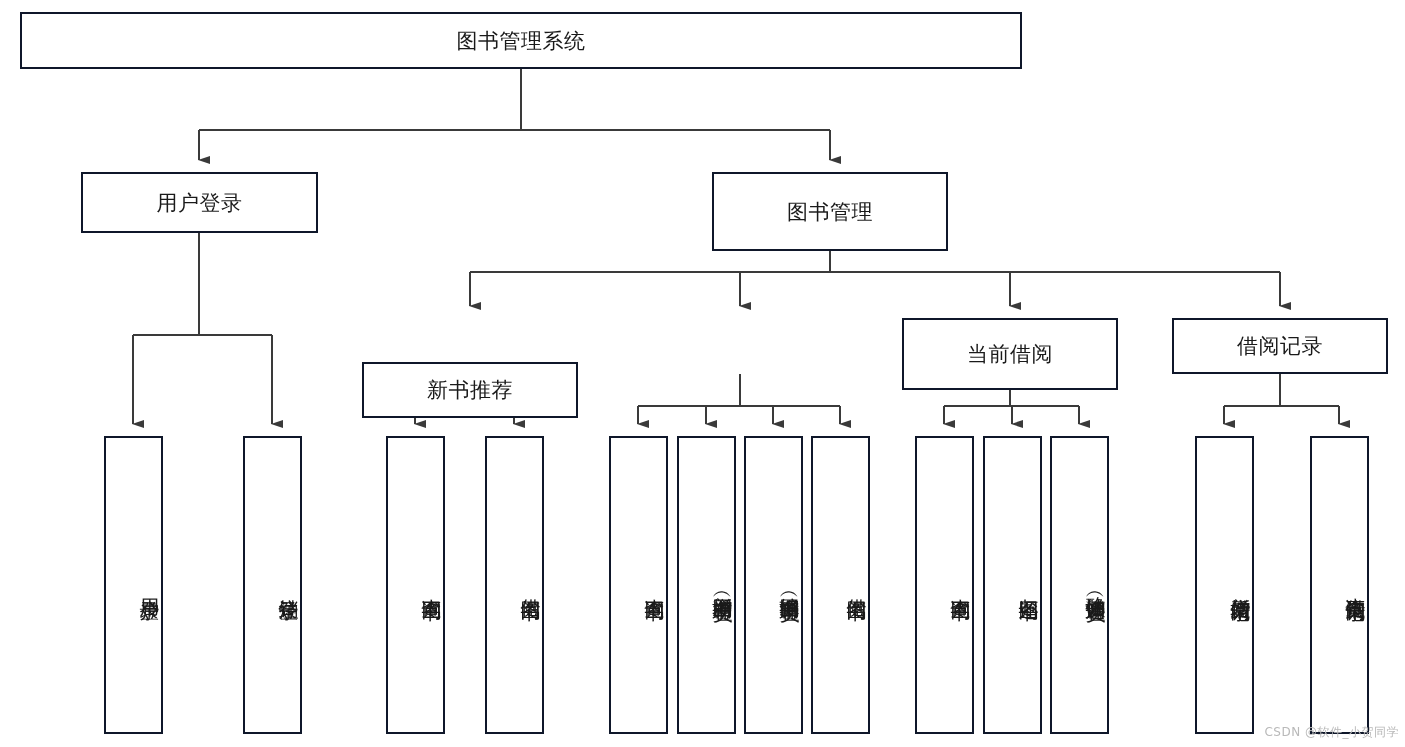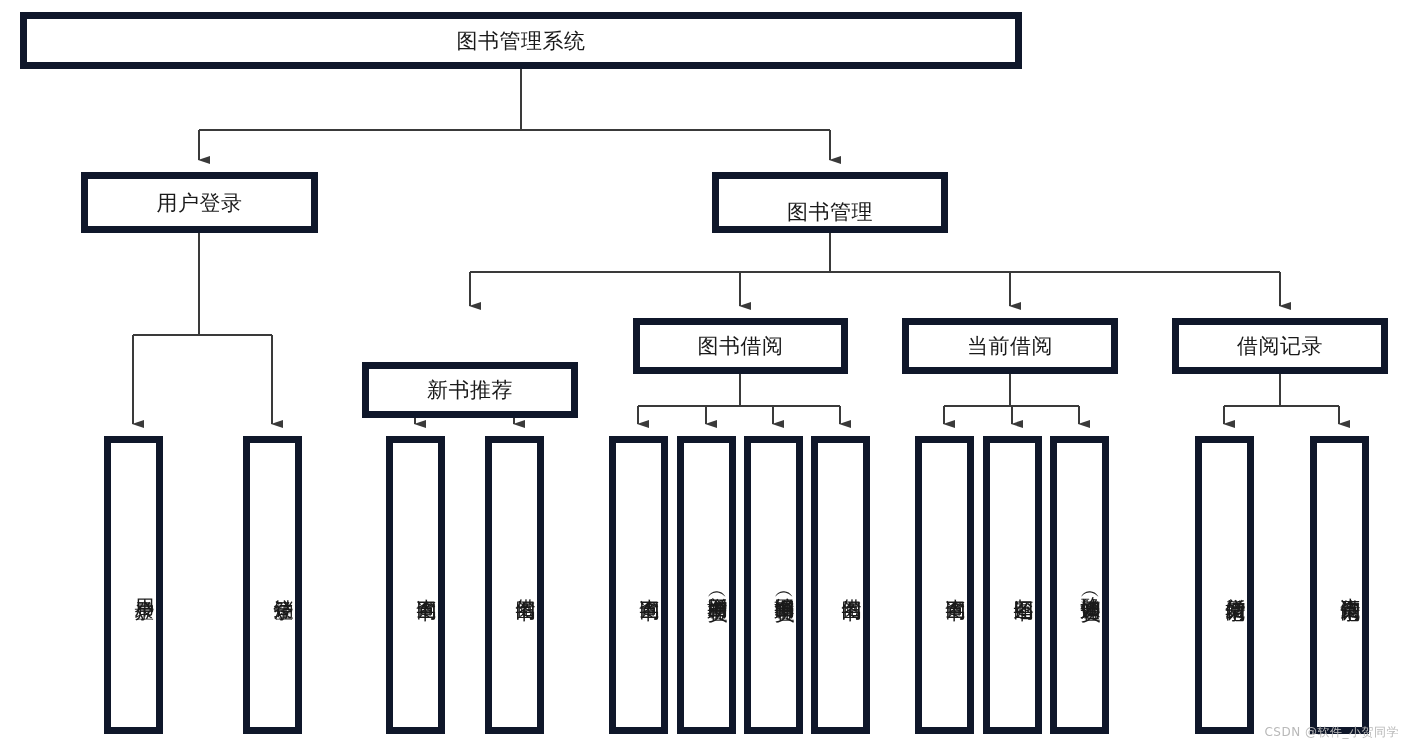--- a/index.html
+++ b/index.html
@@ -21,21 +21,21 @@
     position: absolute;
     left: 0;
     top: 0;
     width: 1405px;
     height: 747px;
     pointer-events: none;
   }
   .node {
     position: absolute;
     box-sizing: border-box;
-    border: 7px solid #0f172a;
+    border: 2px solid #0f172a;
     background: #ffffff;
     display: flex;
     align-items: center;
     justify-content: center;
     color: #1a1a1a;
   }
   .node.horiz {
     font-size: 21px;
     letter-spacing: 0.5px;
   }
@@ -122,31 +122,28 @@
     </g>
   </svg>
 
   <div class="node horiz" style="left:20px;top:12px;width:1002px;height:57px;">
     <span>图书管理系统</span>
   </div>
 
   <div class="node horiz" style="left:81px;top:172px;width:237px;height:61px;">
     <span>用户登录</span>
   </div>
-  <div class="node horiz" style="left:712px;top:172px;width:236px;height:61px;align-items:flex-end;">
+  <div class="node horiz" style="left:712px;top:172px;width:236px;height:79px;">
     <span>图书管理</span>
   </div>
 
   <div class="node horiz" style="left:362px;top:318px;width:216px;height:56px;margin-top:44px;">
     <span>新书推荐</span>
   </div>
-  <div class="node horiz" style="left:633px;top:318px;width:215px;height:56px;">
-    <span>图书借阅</span>
-  </div>
-  <div class="node horiz" style="left:902px;top:318px;width:216px;height:56px;">
+  <div class="node horiz" style="left:902px;top:318px;width:216px;height:72px;">
     <span>当前借阅</span>
   </div>
   <div class="node horiz" style="left:1172px;top:318px;width:216px;height:56px;">
     <span>借阅记录</span>
   </div>
 
   <div class="node vert" style="left:104px;top:436px;width:59px;height:298px;">
     <span>用户登录</span>
   </div>
   <div class="node vert" style="left:243px;top:436px;width:59px;height:298px;">

